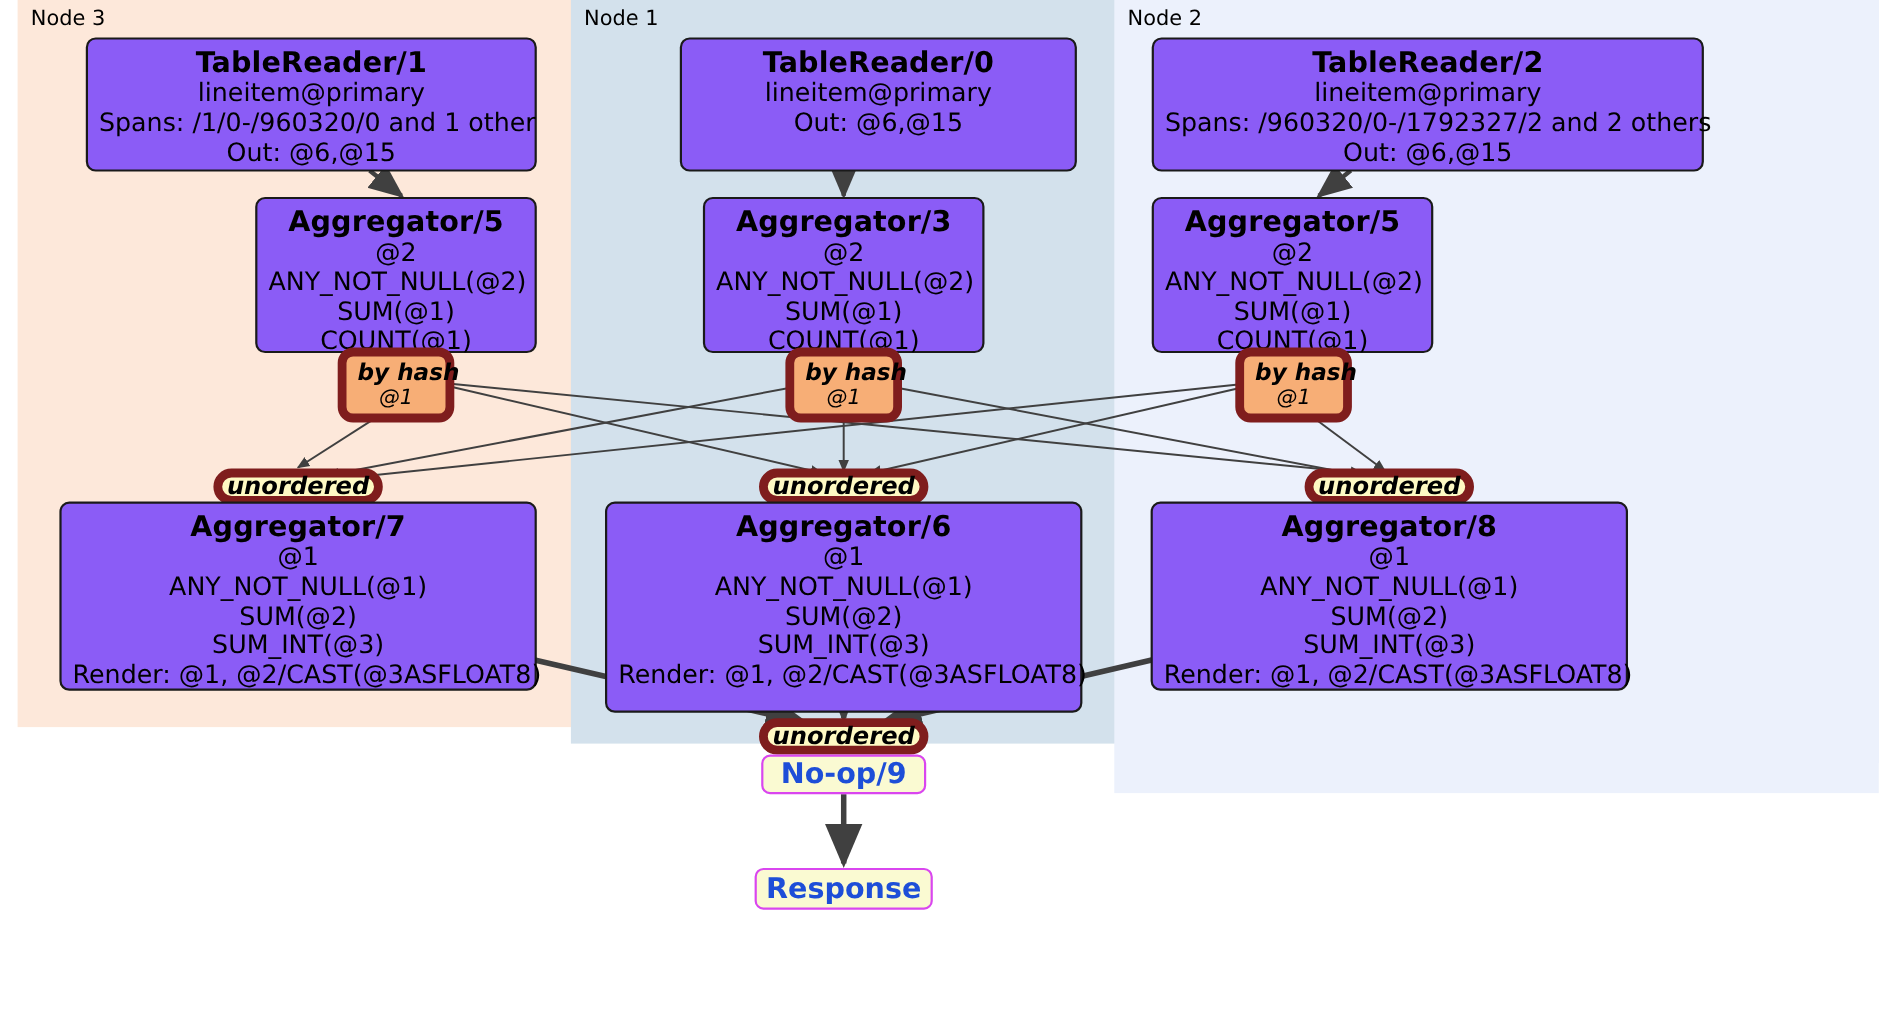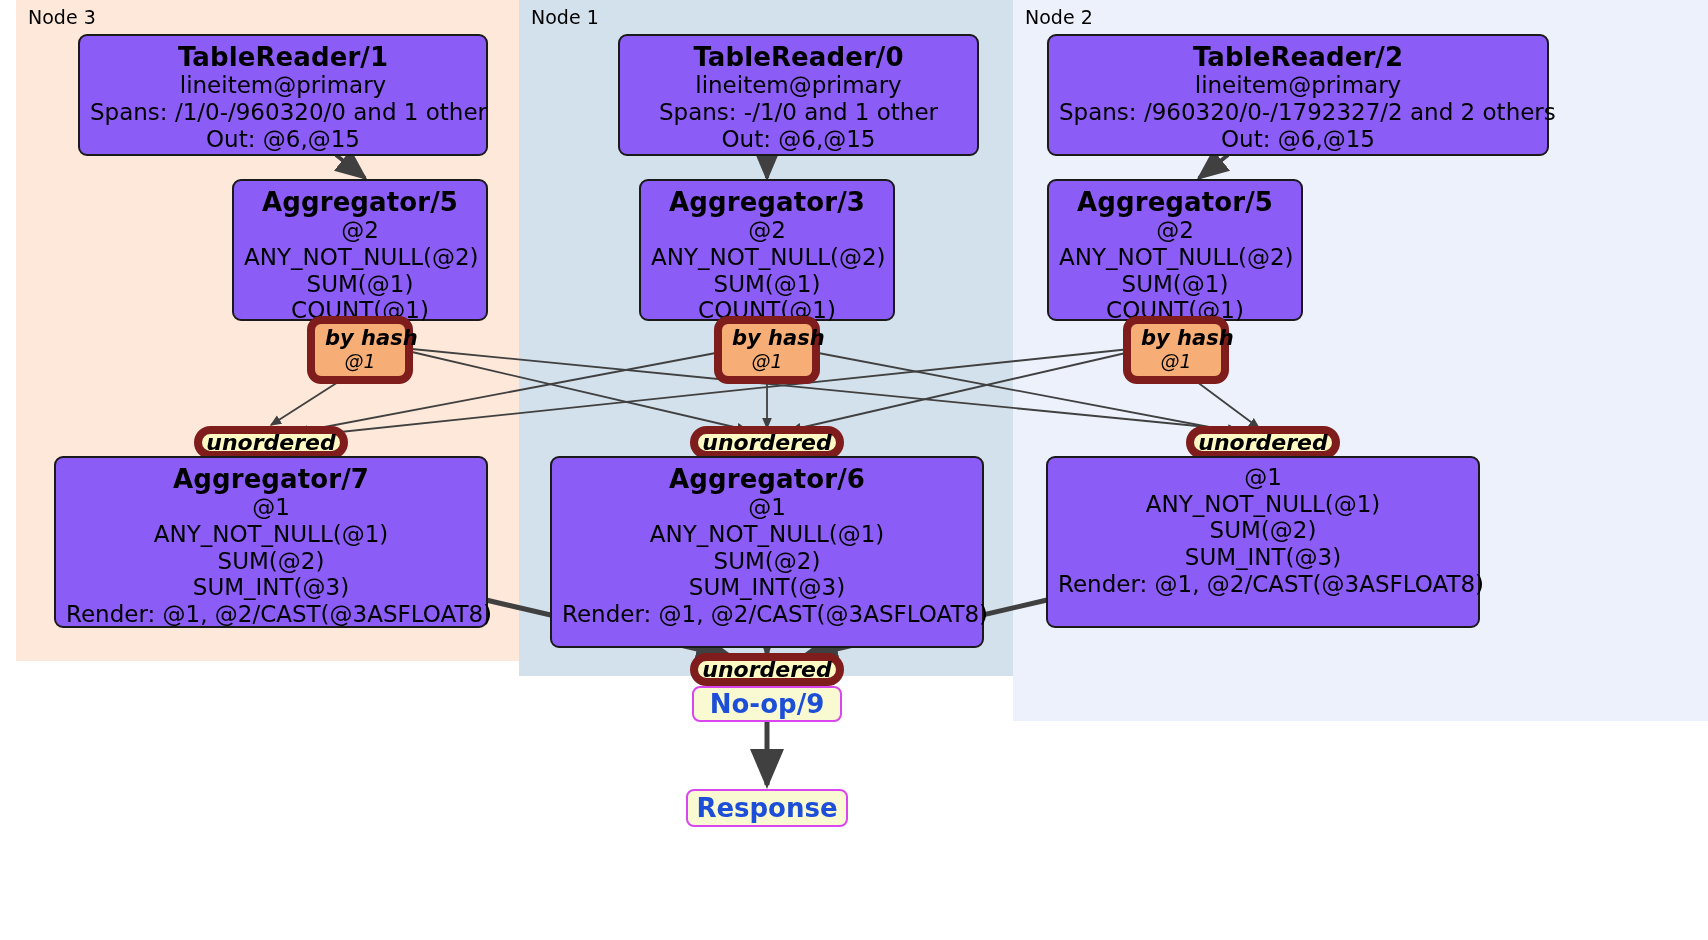--- a/index.html
+++ b/index.html
@@ -105,21 +105,20 @@
   <div class="proc" style="left:62px;top:34px;width:410px;height:122px;">
     <div class="ttl">TableReader/1</div>
     <div class="ln">lineitem@primary</div>
     <div class="ln">Spans: /1/0-/960320/0 and 1 other</div>
     <div class="ln">Out: @6,@15</div>
   </div>
 
   <div class="proc" style="left:602px;top:34px;width:361px;height:122px;">
     <div class="ttl">TableReader/0</div>
     <div class="ln">lineitem@primary</div>
-    <div class="ln">Spans: -/1/0 and 1 other</div>
     <div class="ln">Out: @6,@15</div>
   </div>
 
   <div class="proc" style="left:1031px;top:34px;width:502px;height:122px;">
     <div class="ttl">TableReader/2</div>
     <div class="ln">lineitem@primary</div>
     <div class="ln">Spans: /960320/0-/1792327/2 and 2 others</div>
     <div class="ln">Out: @6,@15</div>
   </div>
 
@@ -180,20 +179,21 @@
   <div class="proc" style="left:534px;top:456px;width:434px;height:192px;">
     <div class="ttl">Aggregator/6</div>
     <div class="ln">@1</div>
     <div class="ln">ANY_NOT_NULL(@1)</div>
     <div class="ln">SUM(@2)</div>
     <div class="ln">SUM_INT(@3)</div>
     <div class="ln">Render: @1, @2/CAST(@3ASFLOAT8)</div>
   </div>
 
   <div class="proc" style="left:1030px;top:456px;width:434px;height:172px;">
+    <div class="ttl">Aggregator/8</div>
     <div class="ln">@1</div>
     <div class="ln">ANY_NOT_NULL(@1)</div>
     <div class="ln">SUM(@2)</div>
     <div class="ln">SUM_INT(@3)</div>
     <div class="ln">Render: @1, @2/CAST(@3ASFLOAT8)</div>
   </div>
 
   <div class="pill unord" style="left:674px;top:653px;width:154px;height:33px;">unordered</div>
 
   <div class="small-box" style="left:676px;top:686px;width:150px;height:36px;">No-op/9</div>

